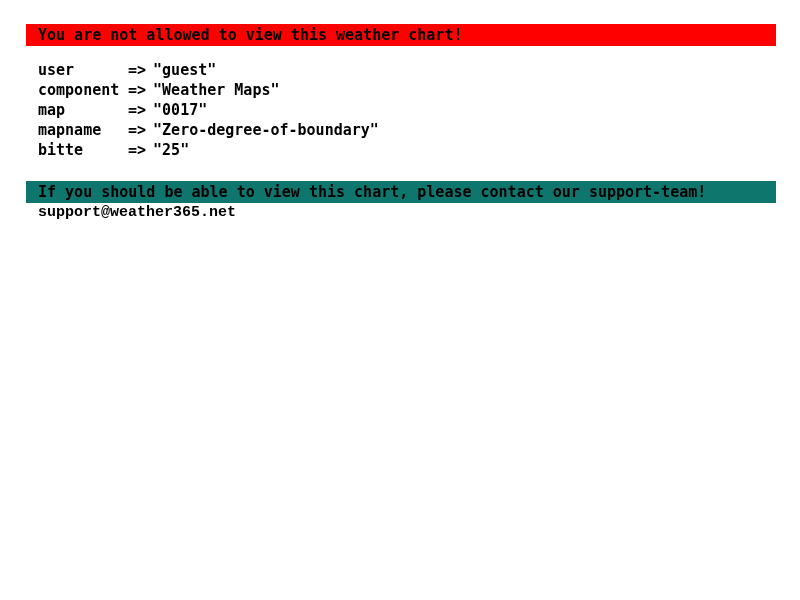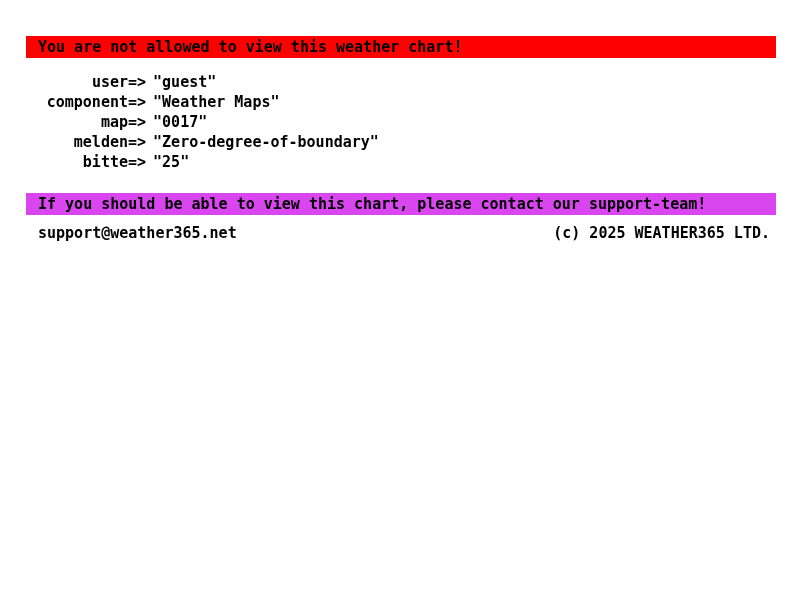--- a/index.html
+++ b/index.html
@@ -12,72 +12,70 @@
     width: 800px;
     height: 600px;
     overflow: hidden;
     font-family: "DejaVu Sans Mono", "Liberation Mono", monospace;
     font-weight: bold;
     font-size: 15px;
     line-height: 20px;
     color: #000000;
   }
   .page {
-    padding-top: 36px;
+    padding-top: 24px;
     width: 800px;
     height: 600px;
   }
   .banner {
     margin-left: 26px;
     width: 750px;
     padding: 1px 12px;
   }
   .banner-red { background: #FF0000; }
-  .banner-green { background: #d946ef; }
+  .banner-green { background: #0f766e; }
   .banner-line { white-space: pre; }
   .kv-block {
     margin-top: 14px;
     margin-left: 38px;
   }
   .kv-row { white-space: pre; }
   .kv-key {
     display: inline-block;
     width: 90px;
-    text-align: right;
   }
   .kv-arrow { margin-right: 7px; }
   .banner-green { margin-top: 21px; }
   .footer {
-    margin-top: 8px;
     margin-left: 38px;
     width: 732px;
     display: flex;
-    justify-content: space-between;
+    justify-content: flex-start;
     align-items: baseline;
+    font-family: Liberation Mono, monospace;
   }
 </style>
 </head>
 <body>
 
 <div class="page">
 
   <div class="banner banner-red">
     <div class="banner-line">You are not allowed to view this weather chart!</div>
   </div>
 
   <div class="kv-block">
     <div class="kv-row"><span class="kv-key">user</span><span class="kv-arrow">=&gt;</span><span class="kv-value">"guest"</span></div>
     <div class="kv-row"><span class="kv-key">component</span><span class="kv-arrow">=&gt;</span><span class="kv-value">"Weather Maps"</span></div>
     <div class="kv-row"><span class="kv-key">map</span><span class="kv-arrow">=&gt;</span><span class="kv-value">"0017"</span></div>
-    <div class="kv-row"><span class="kv-key">melden</span><span class="kv-arrow">=&gt;</span><span class="kv-value">"Zero-degree-of-boundary"</span></div>
+    <div class="kv-row"><span class="kv-key">mapname</span><span class="kv-arrow">=&gt;</span><span class="kv-value">"Zero-degree-of-boundary"</span></div>
     <div class="kv-row"><span class="kv-key">bitte</span><span class="kv-arrow">=&gt;</span><span class="kv-value">"25"</span></div>
   </div>
 
   <div class="banner banner-green">
     <div class="banner-line">If you should be able to view this chart, please contact our support-team!</div>
   </div>
 
   <div class="footer">
     <span>support@weather365.net</span>
-    <span>(c) 2025 WEATHER365 LTD.</span>
   </div>
 
 </div>
 
 </body></html>

